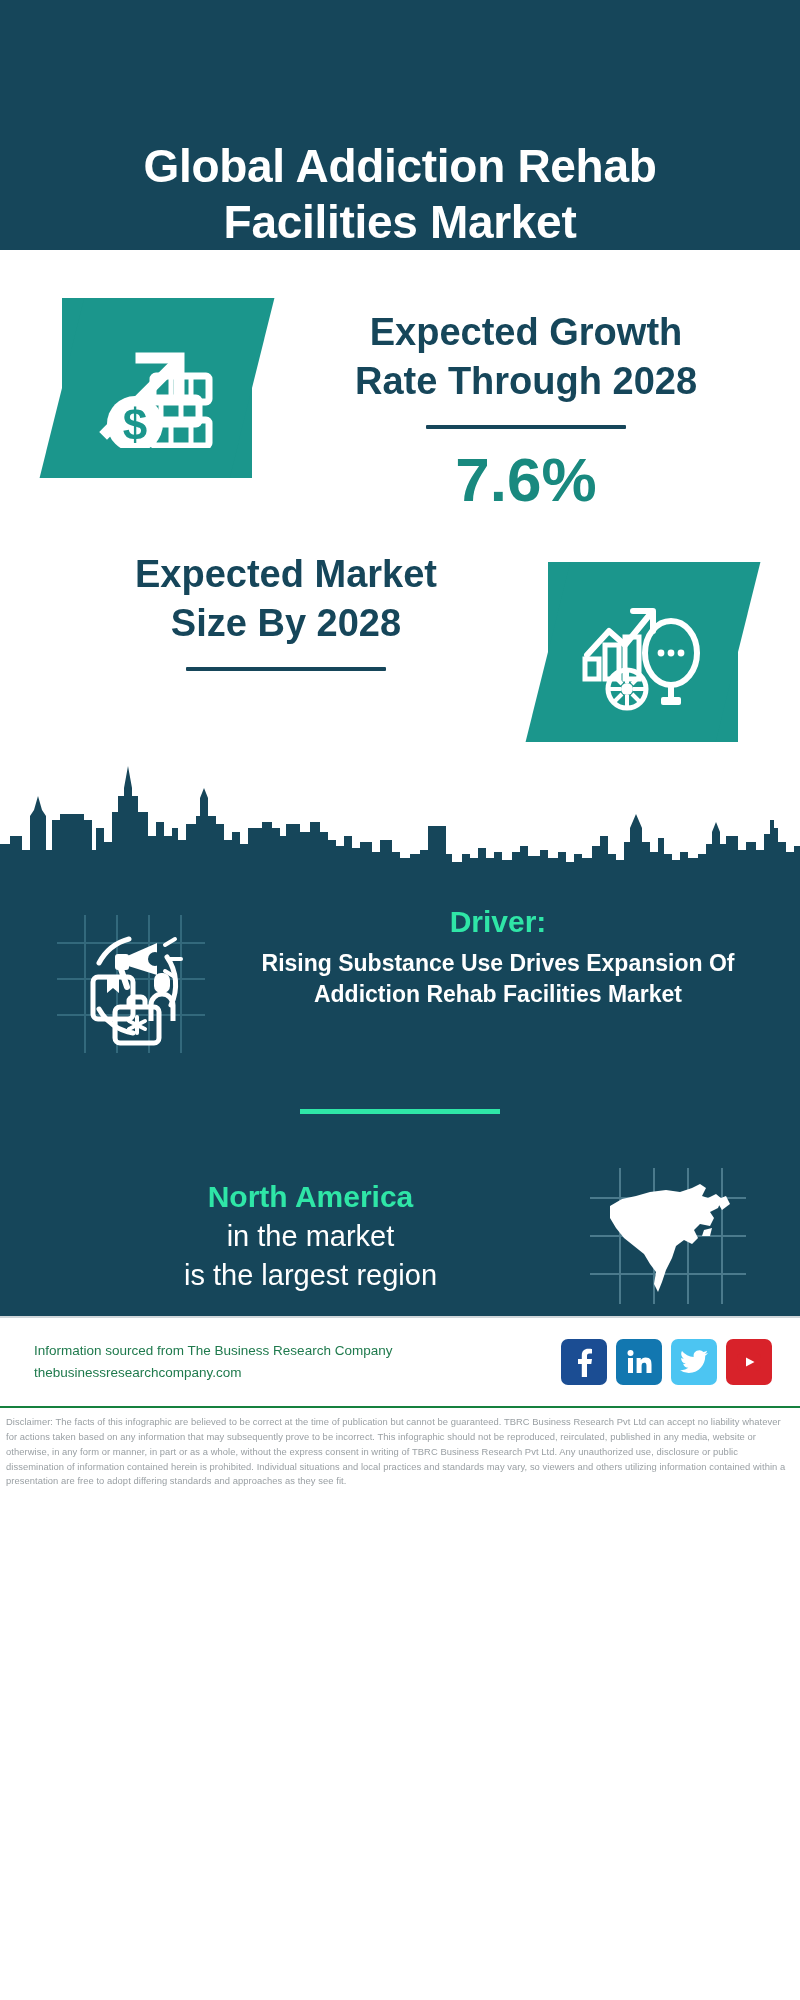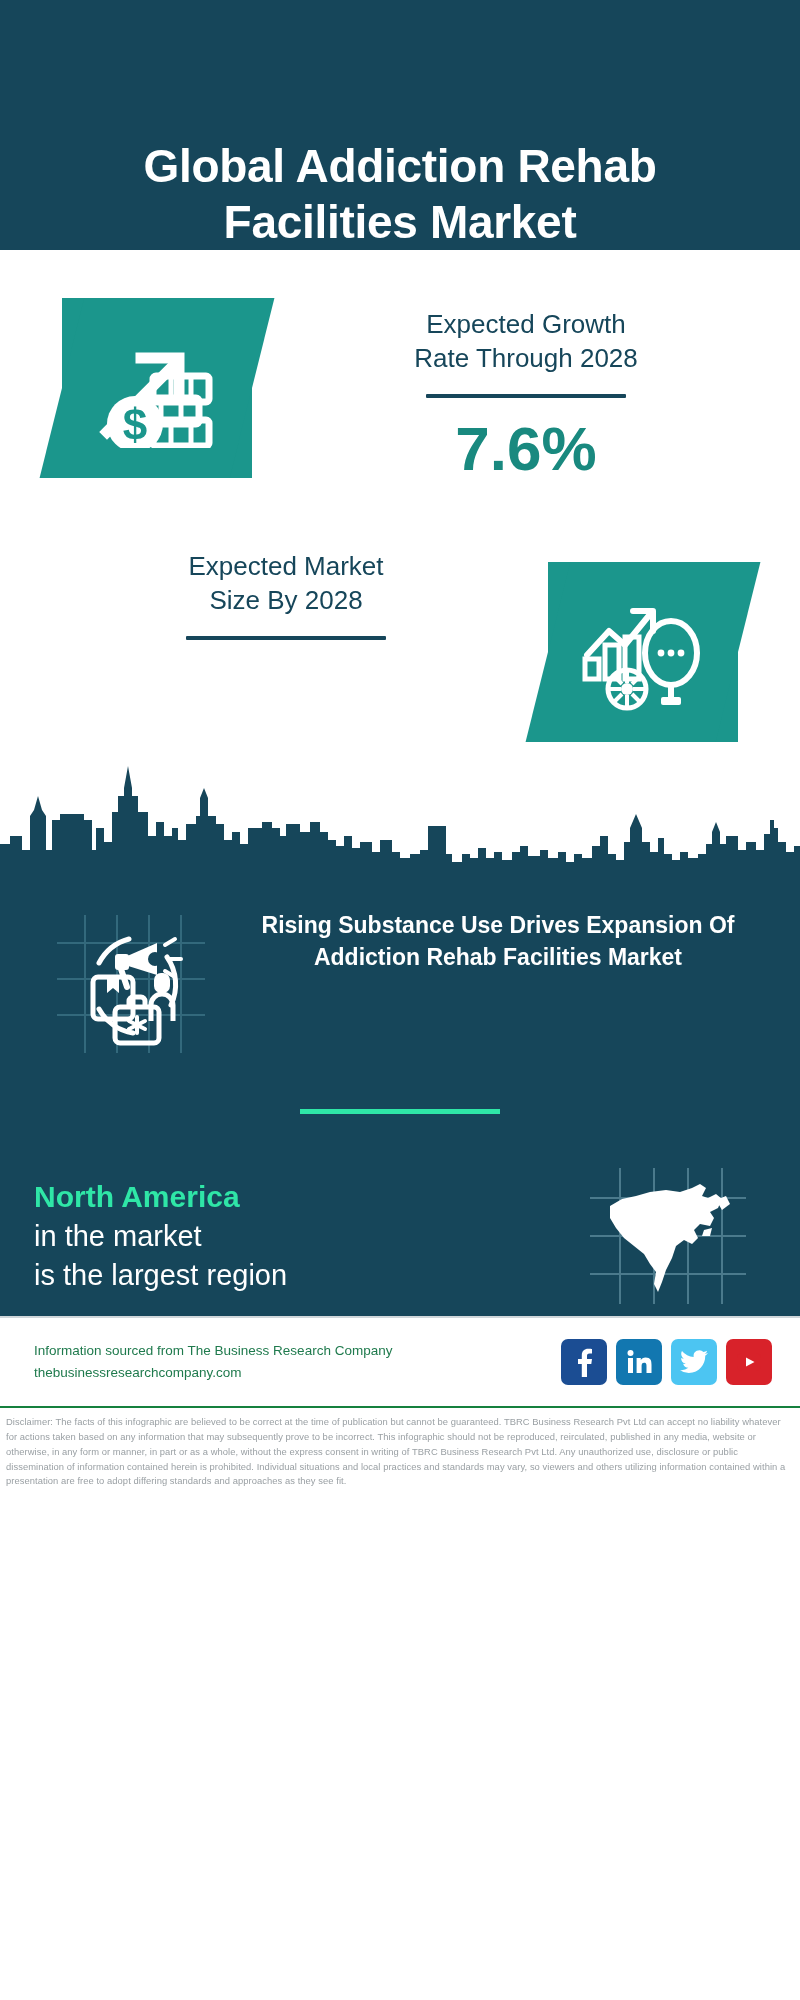--- a/index.html
+++ b/index.html
@@ -85,22 +85,22 @@
 
   .growth-tile-wrap { margin-left: 62px; }
 
   .stat-text {
     flex: 1 1 auto;
     text-align: center;
     padding-top: 10px;
   }
   .stat-label {
     color: #16465a;
-    font-size: 26px;
-    font-weight: normal;
+    font-size: 38px;
+    font-weight: bold;
     line-height: 1.3;
   }
   .rule-dark {
     width: 200px;
     height: 4px;
     background: #16465a;
     margin: 18px auto 0 auto;
     border-radius: 1px;
   }
   .stat-value {
@@ -192,21 +192,23 @@
     margin: 54px auto 0 auto;
   }
 
   .region-row {
     display: flex;
     align-items: center;
     padding: 52px 0 0 0;
   }
   .region-text {
     flex: 1 1 auto;
+    text-align: center;
     padding-left: 34px;
+    margin-left: 19px;
   }
   .region-title {
     color: #2fe6a7;
     font-size: 30px;
     font-weight: bold;
     line-height: 1.25;
   }
   .region-sub {
     color: #ffffff;
     font-size: 29px;
@@ -392,20 +394,21 @@
           <rect x="60" y="94" width="44" height="36" rx="5" fill="none" stroke="#ffffff" stroke-width="5"></rect>
           <path d="M74 94 V88 a4 4 0 0 1 4 -4 h8 a4 4 0 0 1 4 4 v6" fill="none" stroke="#ffffff" stroke-width="5"></path>
           <g stroke="#ffffff" stroke-width="4" stroke-linecap="round">
             <line x1="82" y1="104" x2="82" y2="120"></line>
             <line x1="74" y1="108" x2="90" y2="116"></line>
             <line x1="90" y1="108" x2="74" y2="116"></line>
           </g>
         </svg>
       </div>
       <div class="driver-text">
+        <div class="driver-heading">Driver:</div>
         <div class="driver-body">Rising Substance Use Drives Expansion Of Addiction Rehab Facilities Market</div>
       </div>
     </div>
 
     <div class="rule-green"></div>
 
     <div class="region-row">
       <div class="region-text">
         <div class="region-title">North America</div>
         <div class="region-sub">in the market</div>

